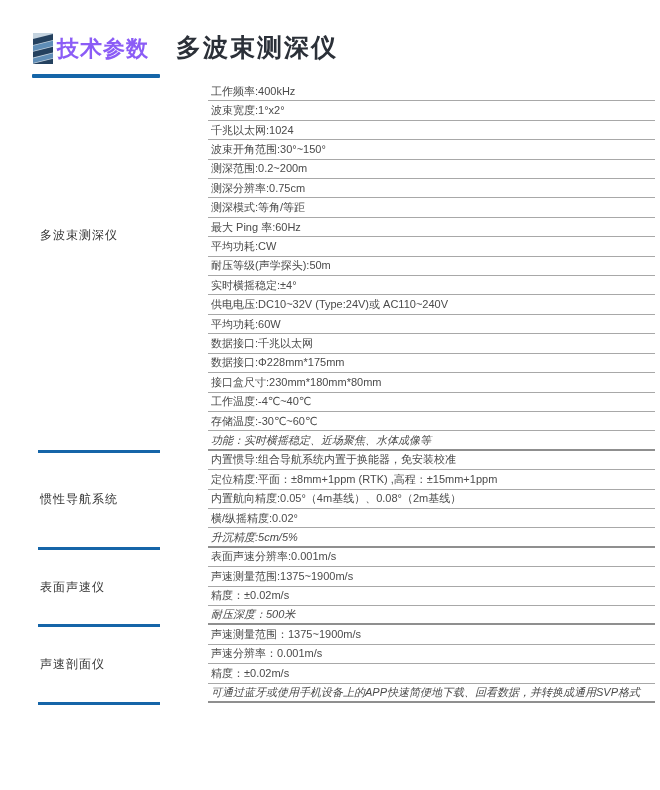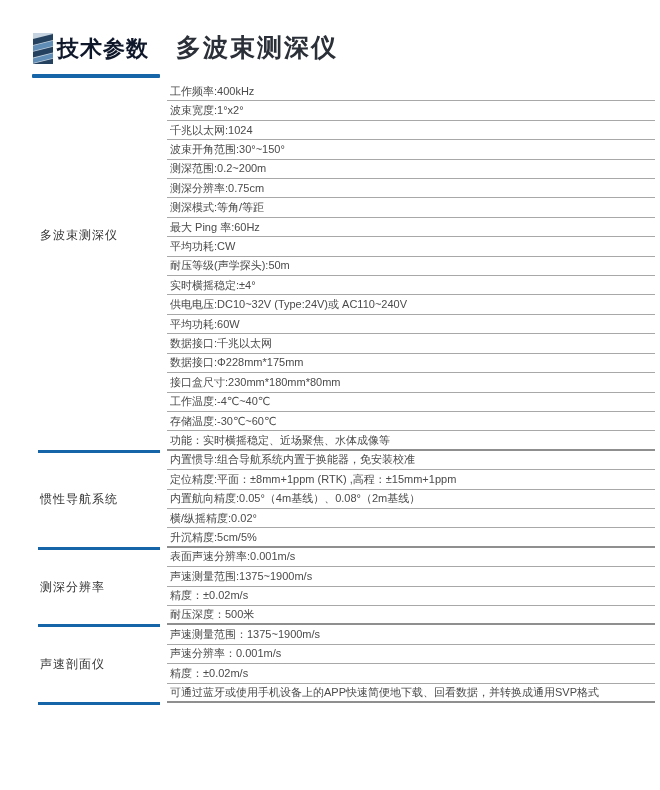--- a/index.html
+++ b/index.html
@@ -8,21 +8,21 @@
     background:#ffffff;
     font-family:"Liberation Sans","DejaVu Sans",sans-serif;
     position:relative;
     overflow:hidden;
   }
 
   
   .hdr-icon { position:absolute; left:33px; top:33px; width:20px; height:31px; }
   .hdr-label {
     position:absolute; left:57px; top:34px;
-    font-size:22px; font-weight:700; color:#0f172a; letter-spacing:1px;
+    font-size:22px; font-weight:700; color:#8b5cf6; letter-spacing:1px;
     white-space:nowrap;
   }
   .hdr-underline {
     position:absolute; left:32px; top:74px;
     width:128px; height:4px; background:#1565a8; border-radius:1px;
   }
   .product-title {
     position:absolute; left:176px; top:31px;
     font-size:25px; font-weight:700; color:#2b3038; letter-spacing:2px;
     white-space:nowrap;
@@ -35,29 +35,29 @@
   .cat-label {
     position:absolute; left:40px; top:50%;
     transform:translateY(-50%);
     font-size:12px; color:#333; letter-spacing:1px; white-space:nowrap;
   }
   .section.first .cat-label { transform:translateY(calc(-50% - 31px)); }
   .cat-bar {
     position:absolute; left:38px; bottom:-2px;
     width:122px; height:3px; background:#1565a8;
   }
-  .rows { flex:1; min-width:0; }
+  .rows { flex:1; min-width:0;margin-left:41px; }
   .row {
     height:19.42px; box-sizing:border-box;
     border-bottom:1px solid #a8a8a8;
     font-size:11px; color:#4a4a4a;
     display:flex; align-items:center;
     padding-left:3px; white-space:nowrap; overflow:hidden;
   }
-  .section .row:last-child { border-bottom:2px solid #8f8f8f; }
+  .section .row:last-child { border-bottom:2px solid #8f8f8f;font-style:italic; }
 </style>
 </head>
 <body>
 
 <span class="hdr-icon">
   <svg width="20" height="31" viewBox="0 0 20 31" xmlns="http://www.w3.org/2000/svg">
     <rect x="0" y="0" width="20" height="31" fill="#c4d3df"></rect>
     <polygon points="0,6 20,1 20,7 0,12" fill="#24415f"></polygon>
     <polygon points="0,12.8 20,7.8 20,13 0,18" fill="#5f8db6"></polygon>
     <polygon points="0,18.8 20,13.8 20,19.5 0,24.6" fill="#24415f"></polygon>
@@ -105,21 +105,21 @@
       <div class="rows">
         <div class="row">内置惯导:组合导航系统内置于换能器，免安装校准</div>
         <div class="row">定位精度:平面：±8mm+1ppm (RTK) ,高程：±15mm+1ppm</div>
         <div class="row">内置航向精度:0.05°（4m基线）、0.08°（2m基线）</div>
         <div class="row">横/纵摇精度:0.02°</div>
         <div class="row">升沉精度:5cm/5%</div>
       </div>
     </div>
     <div class="section">
       <div class="cat-cell">
-        <div class="cat-label">测深分辨率</div>
+        <div class="cat-label">表面声速仪</div>
         <div class="cat-bar"></div>
       </div>
       <div class="rows">
         <div class="row">表面声速分辨率:0.001m/s</div>
         <div class="row">声速测量范围:1375~1900m/s</div>
         <div class="row">精度：±0.02m/s</div>
         <div class="row">耐压深度：500米</div>
       </div>
     </div>
     <div class="section">

